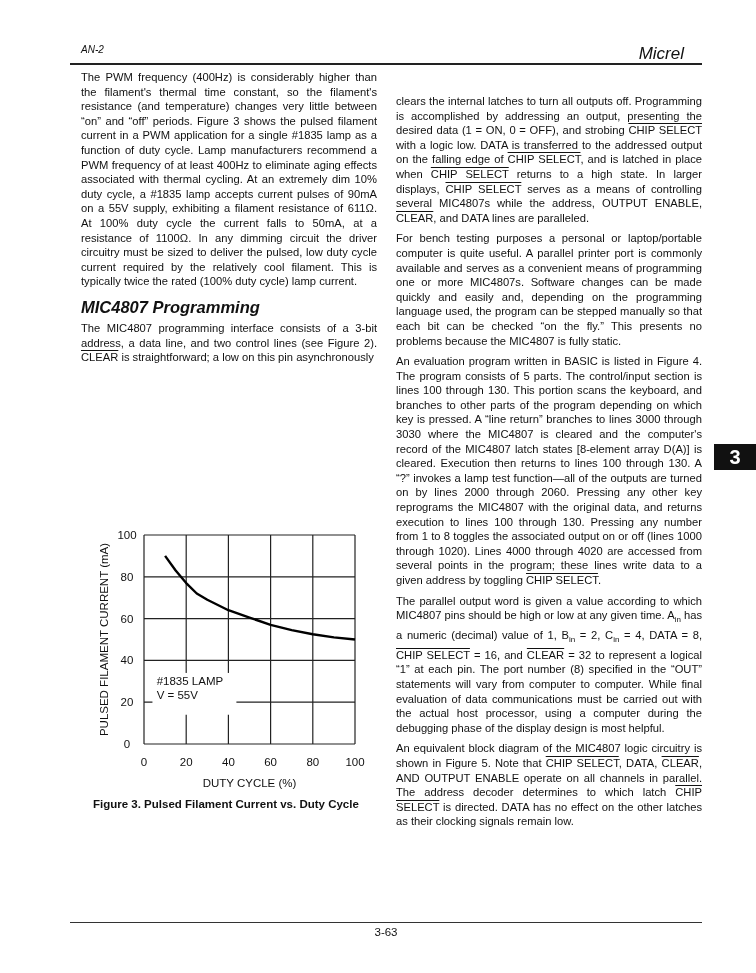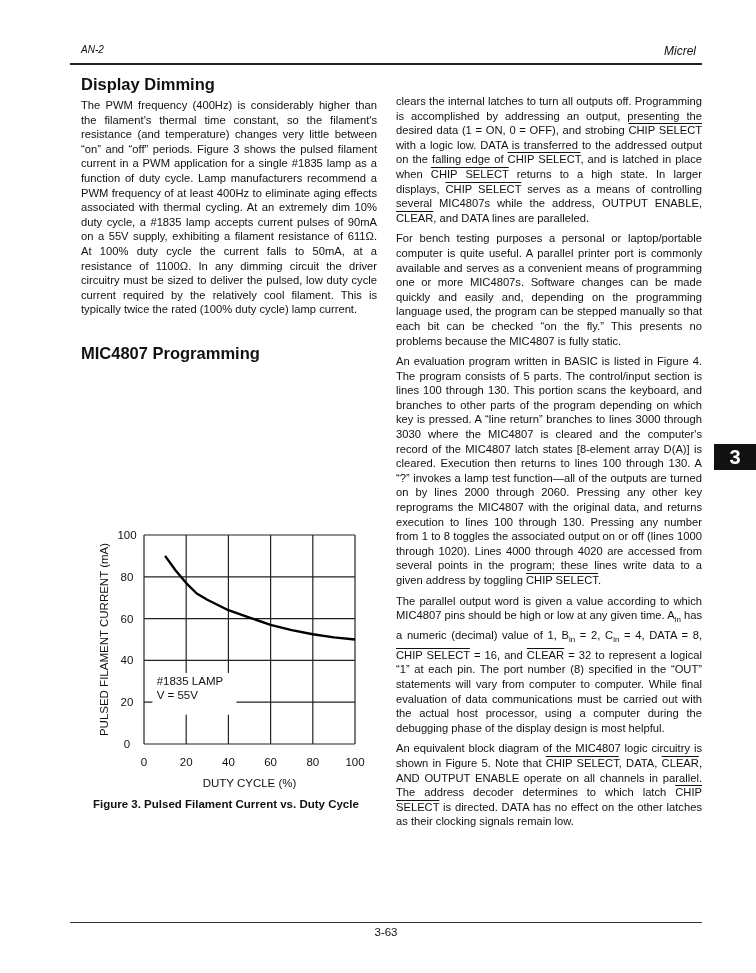--- a/index.html
+++ b/index.html
@@ -1,19 +1,19 @@
 <!DOCTYPE html>
 <html><head>
 <meta charset="utf-8">
 <style>
   html, body { margin: 0; padding: 0; background: #ffffff; }
   body { width: 756px; height: 973px; position: relative; overflow: hidden;
          font-family: "Liberation Sans", sans-serif; color: #111; }
   .hdr-left { position: absolute; left: 81px; top: 44px; font-size: 10px; font-style: italic; }
-  .hdr-right { position: absolute; right: 60px; top: 44px; font-size: 12px; font-style: italic; }
+  .hdr-right { position: absolute; right: 72px; top: 44px; font-size: 17px; font-style: italic; }
   .hdr-rule { position: absolute; left: 70px; top: 63px; width: 632px; height: 2px; background: #222; }
   .col { position: absolute; top: 70px; font-size: 11.2px; line-height: 14.6px; text-align: justify; }
   .col-left { left: 81px; width: 296px; }
   .col-right { left: 396px; width: 306px; }
   h2 { font-size: 16.5px; font-weight: bold; margin: 4px 0 4px 0; line-height: 20px; }
   p { margin: 0 0 6px 0; }
   .ol { text-decoration: overline; }
   .tab { position: absolute; left: 714px; top: 444px; width: 42px; height: 26px; background: #111;
          color: #fff; font-weight: bold; font-size: 20px; text-align: center; line-height: 26px; }
   .foot-rule { position: absolute; left: 70px; top: 922px; width: 632px; height: 1px; background: #333; }
@@ -23,23 +23,23 @@
   .caption { position: absolute; left: 93px; top: 798px; font-size: 11.5px; font-weight: bold; }
 </style>
 </head>
 <body>
 
 <div class="hdr-left">AN-2</div>
 <div class="hdr-right">Micrel</div>
 <div class="hdr-rule"></div>
 
 <div class="col col-left">
-  <h2>Display Dimming</h2>
   <p>The PWM frequency (400Hz) is considerably higher than the filament's thermal time constant, so the filament's resistance (and temperature) changes very little between “on” and “off” periods. Figure 3 shows the pulsed filament current in a PWM application for a single #1835 lamp as a function of duty cycle. Lamp manufacturers recommend a PWM frequency of at least 400Hz to eliminate aging effects associated with thermal cycling. At an extremely dim 10% duty cycle, a #1835 lamp accepts current pulses of 90mA on a 55V supply, exhibiting a filament resistance of 611Ω. At 100% duty cycle the current falls to 50mA, at a resistance of 1100Ω. In any dimming circuit the driver circuitry must be sized to deliver the pulsed, low duty cycle current required by the relatively cool filament. This is typically twice the rated (100% duty cycle) lamp current.</p>
-  <h2 style="margin-top:26px;">MIC4807 Programming</h2>
+  <h2 style="margin-top:8px;font-style:italic;">MIC4807 Programming</h2>
+  <p><span>The MIC4807 programming interface consists of a 3-bit address, a data line, and two control lines (see Figure 2). </span><span class="ol">CLEAR</span><span> is straightforward; a low on this pin asynchronously</span></p>
 </div>
 
 <div class="chart-wrap">
   <svg id="chart" width="300" height="300">
       <line x1="59" y1="15" x2="59" y2="224" stroke="#222" stroke-width="1.2"></line>
       <line x1="101.2" y1="15" x2="101.2" y2="224" stroke="#222" stroke-width="1.2"></line>
       <line x1="143.4" y1="15" x2="143.4" y2="224" stroke="#222" stroke-width="1.2"></line>
       <line x1="185.6" y1="15" x2="185.6" y2="224" stroke="#222" stroke-width="1.2"></line>
       <line x1="227.8" y1="15" x2="227.8" y2="224" stroke="#222" stroke-width="1.2"></line>
       <line x1="270" y1="15" x2="270" y2="224" stroke="#222" stroke-width="1.2"></line>

